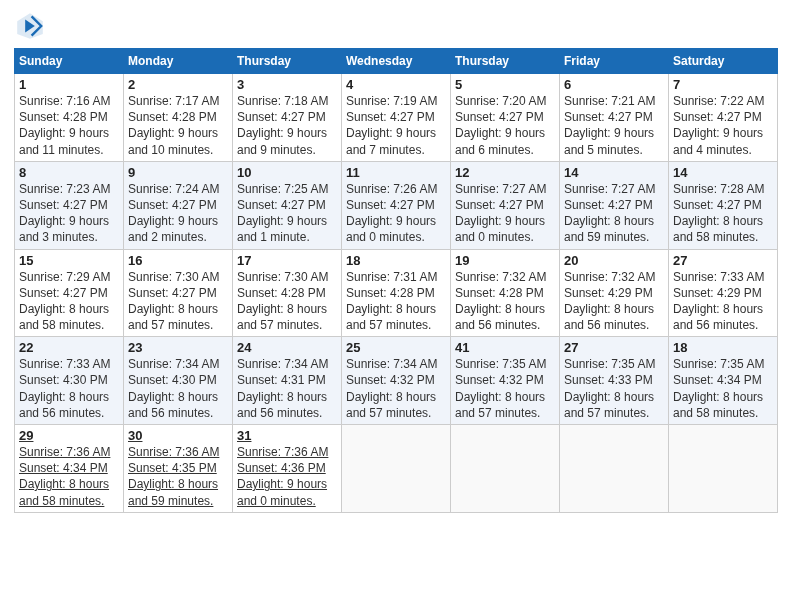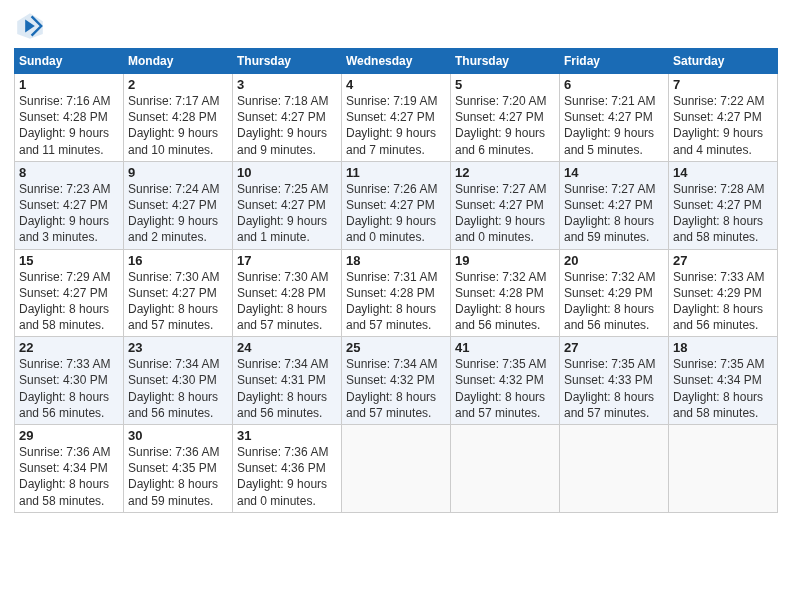--- a/index.html
+++ b/index.html
@@ -94,20 +94,21 @@
     .cell-text {
       font-size: 12px;
       line-height: 1.35;
       color: #333;
     }
     .empty-cell {
       background: #f9f9f9 !important;
     }
     .last-row td {
       height: 72px;
+      text-decoration: underline;
     }
   </style>
 </head>
 <body>
 
 <div class="page">
   <div class="header">
     <div class="logo">
       <svg class="logo-icon" viewBox="0 0 40 40">
         <polygon points="20,4 36,14 36,30 20,36 4,30 4,14" fill="#1a6bb5" opacity="0.15"></polygon>

